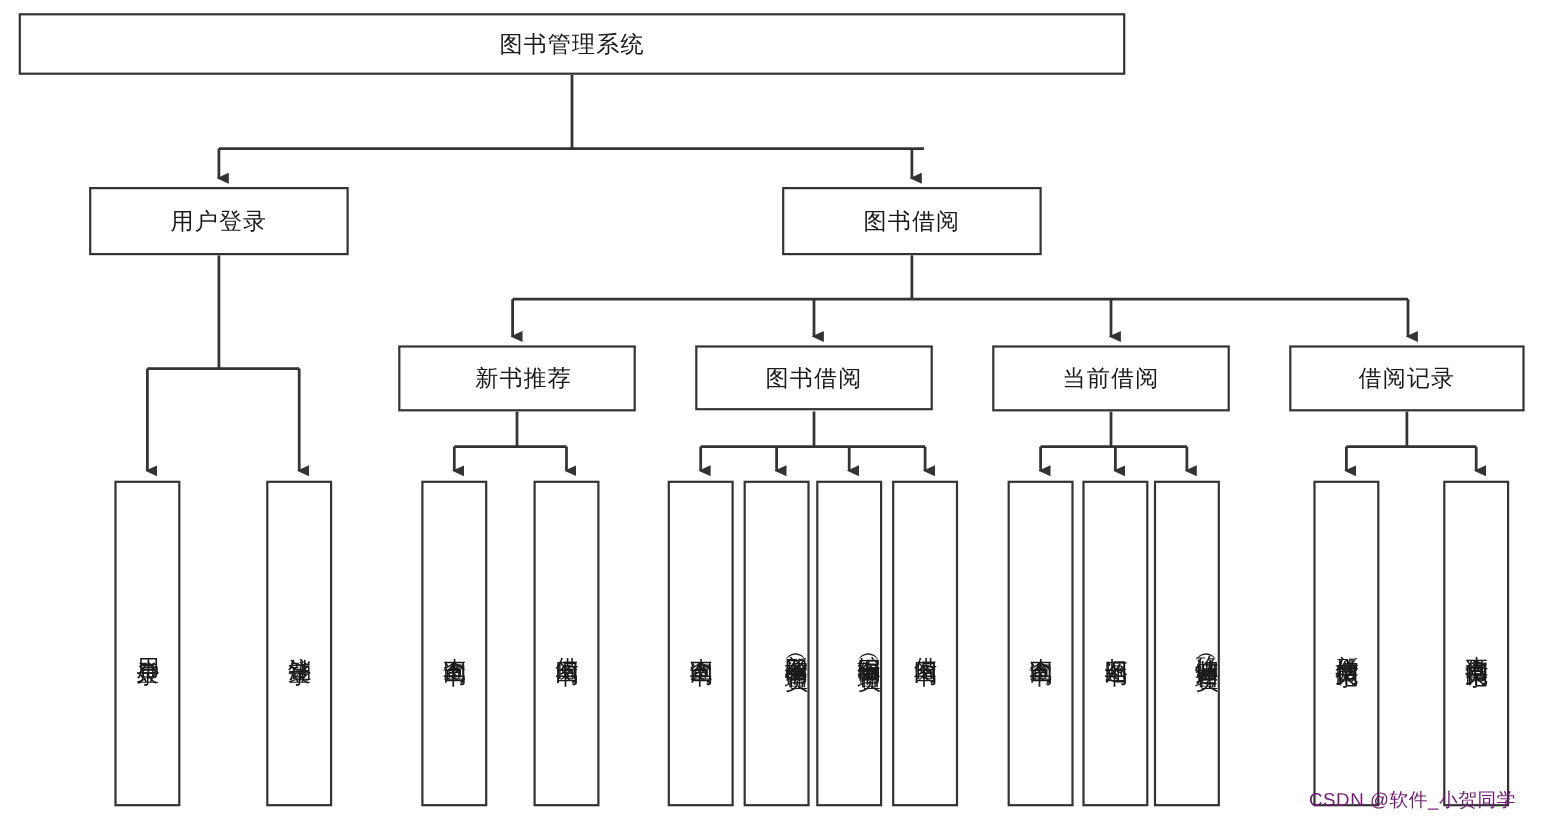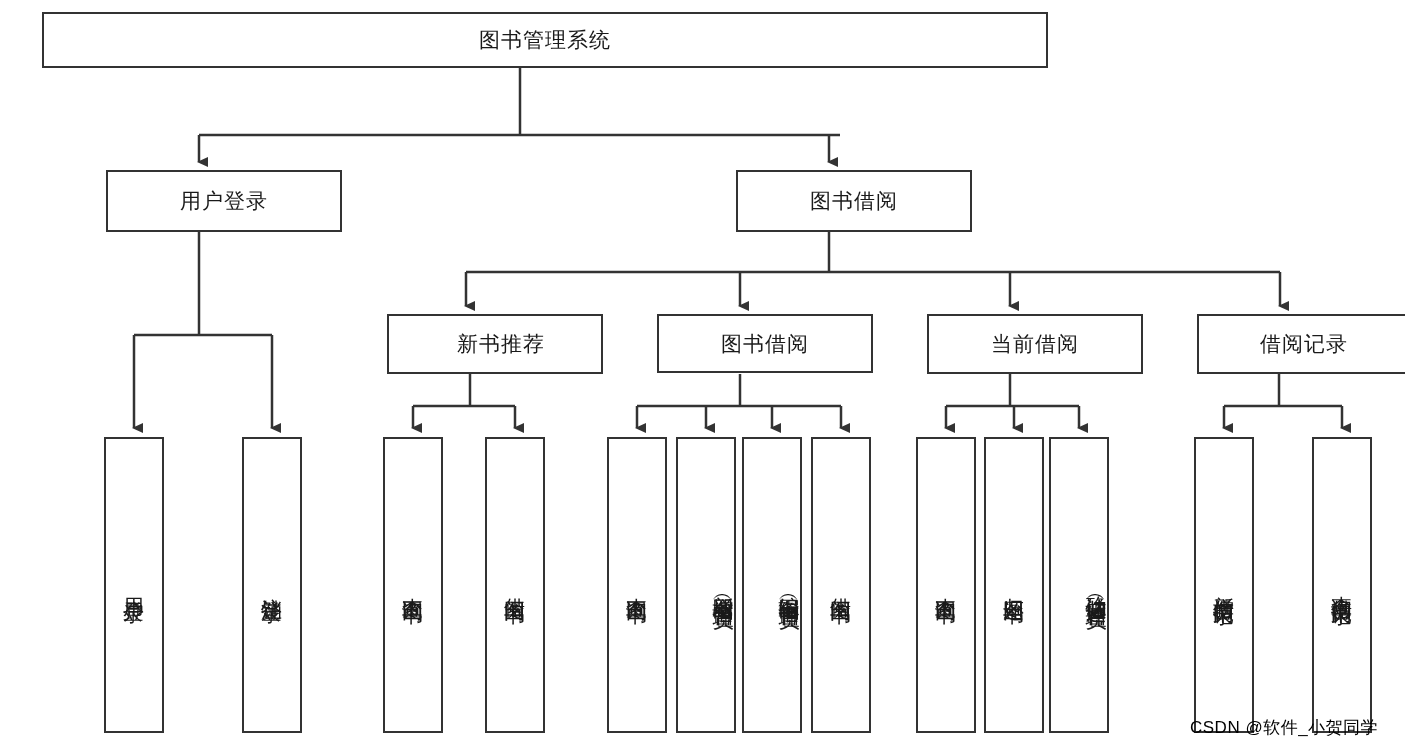--- a/index.html
+++ b/index.html
@@ -24,21 +24,20 @@
     background: #ffffff;
     display: flex;
     align-items: center;
     justify-content: center;
     color: #1a1a1a;
   }
   .node-h {
     font-size: 21px;
     letter-spacing: 1px;
     white-space: nowrap;
-    margin-left: 25px;
   }
   .node-root { font-size: 21px; }
   .node-v {
     writing-mode: vertical-rl;
     text-orientation: upright;
     font-size: 21px;
     letter-spacing: 2px;
     align-items: flex-start;
     justify-content: center;
     padding-top: 6px;
@@ -49,21 +48,21 @@
     position: absolute;
     left: 0;
     top: 0;
     width: 1405px;
     height: 747px;
     pointer-events: none;
   }
   .watermark {
     position: absolute;
     font-size: 17px;
-    color: #000000;
+    color: #701a75;
     white-space: nowrap;
     letter-spacing: 0.5px;
   }
 </style>
 </head>
 <body>
 
 <div id="canvas">
 
   <svg class="links" viewBox="0 0 1405 747">

